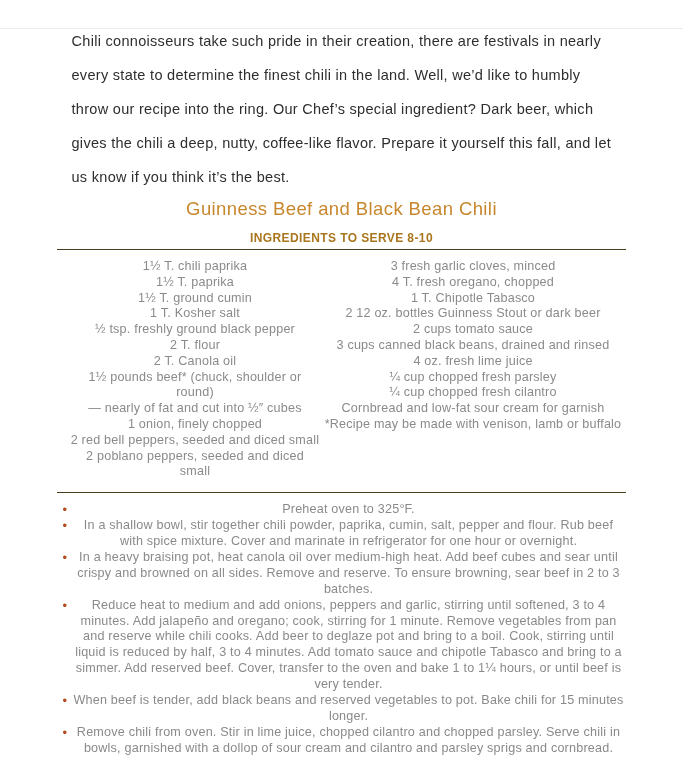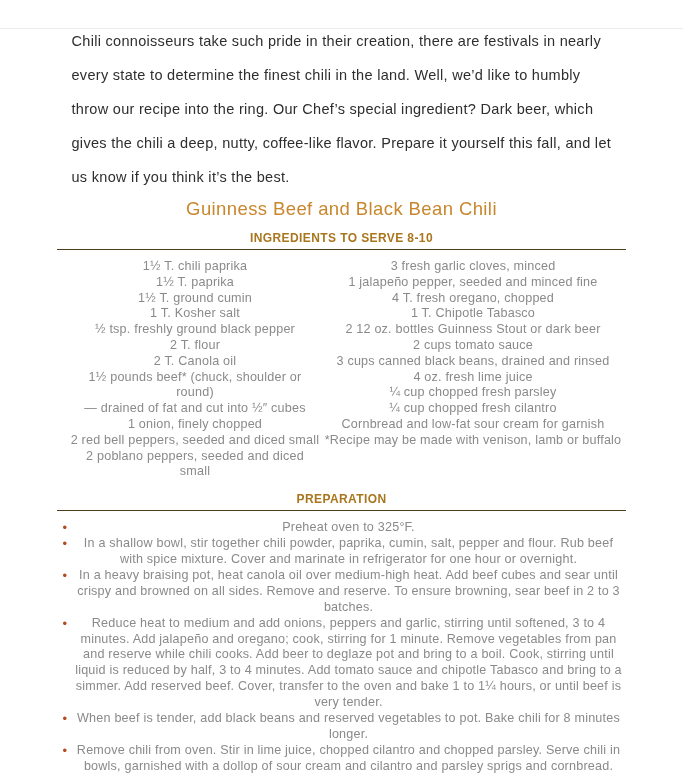--- a/index.html
+++ b/index.html
@@ -104,65 +104,63 @@
     <div class="columns">
       <ul class="col left">
         <li>1½ T. chili paprika</li>
         <li>1½ T. paprika</li>
         <li>1½ T. ground cumin</li>
         <li>1 T. Kosher salt</li>
         <li>½ tsp. freshly ground black pepper</li>
         <li>2 T. flour</li>
         <li>2 T. Canola oil</li>
         <li>1½ pounds beef* (chuck, shoulder or round)</li>
-        <li>— drained of fat and cut into ½″ cubes</li>
+        <li>— nearly of fat and cut into ½″ cubes</li>
         <li>1 onion, finely chopped</li>
         <li>2 red bell peppers, seeded and diced small</li>
         <li>2 poblano peppers, seeded and diced small</li>
       </ul>
       <ul class="col right">
         <li>3 fresh garlic cloves, minced</li>
-        <li>1 jalapeño pepper, seeded and minced fine</li>
         <li>4 T. fresh oregano, chopped</li>
         <li>1 T. Chipotle Tabasco</li>
         <li>2 12 oz. bottles Guinness Stout or dark beer</li>
         <li>2 cups tomato sauce</li>
         <li>3 cups canned black beans, drained and rinsed</li>
         <li>4 oz. fresh lime juice</li>
         <li>¼ cup chopped fresh parsley</li>
         <li>¼ cup chopped fresh cilantro</li>
         <li>Cornbread and low-fat sour cream for garnish</li>
         <li>*Recipe may be made with venison, lamb or buffalo</li>
       </ul>
     </div>
   </div>
 
   <div class="section preparation">
-    <h2 class="section-heading">PREPARATION</h2>
     <div class="rule"></div>
     <ul class="steps">
       <li class="step">
         <span class="bullet">•</span>
         <span class="step-text">Preheat oven to 325°F.</span>
       </li>
       <li class="step">
         <span class="bullet">•</span>
         <span class="step-text">In a shallow bowl, stir together chili powder, paprika, cumin, salt, pepper and flour. Rub beef with spice mixture. Cover and marinate in refrigerator for one hour or overnight.</span>
       </li>
       <li class="step">
         <span class="bullet">•</span>
         <span class="step-text">In a heavy braising pot, heat canola oil over medium-high heat. Add beef cubes and sear until crispy and browned on all sides. Remove and reserve. To ensure browning, sear beef in 2 to 3 batches.</span>
       </li>
       <li class="step">
         <span class="bullet">•</span>
         <span class="step-text">Reduce heat to medium and add onions, peppers and garlic, stirring until softened, 3 to 4 minutes. Add jalapeño and oregano; cook, stirring for 1 minute. Remove vegetables from pan and reserve while chili cooks. Add beer to deglaze pot and bring to a boil. Cook, stirring until liquid is reduced by half, 3 to 4 minutes. Add tomato sauce and chipotle Tabasco and bring to a simmer. Add reserved beef. Cover, transfer to the oven and bake 1 to 1¼ hours, or until beef is very tender.</span>
       </li>
       <li class="step">
         <span class="bullet">•</span>
-        <span class="step-text">When beef is tender, add black beans and reserved vegetables to pot. Bake chili for 8 minutes longer.</span>
+        <span class="step-text">When beef is tender, add black beans and reserved vegetables to pot. Bake chili for 15 minutes longer.</span>
       </li>
       <li class="step">
         <span class="bullet">•</span>
         <span class="step-text">Remove chili from oven. Stir in lime juice, chopped cilantro and chopped parsley. Serve chili in bowls, garnished with a dollop of sour cream and cilantro and parsley sprigs and cornbread.</span>
       </li>
     </ul>
   </div>
 
 </div>
 

